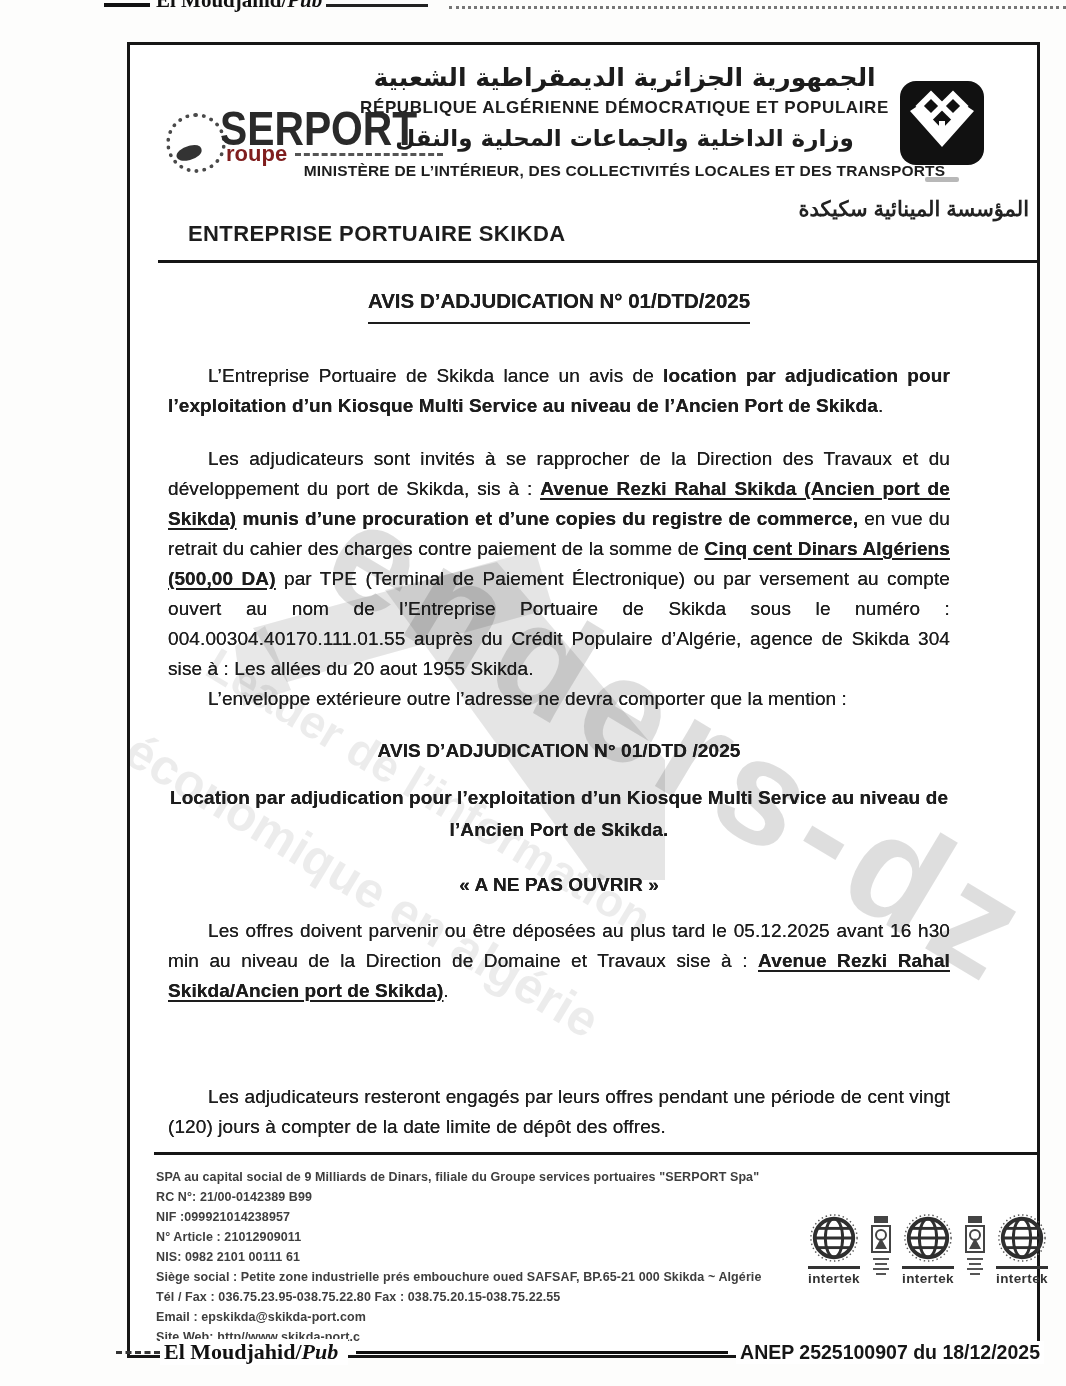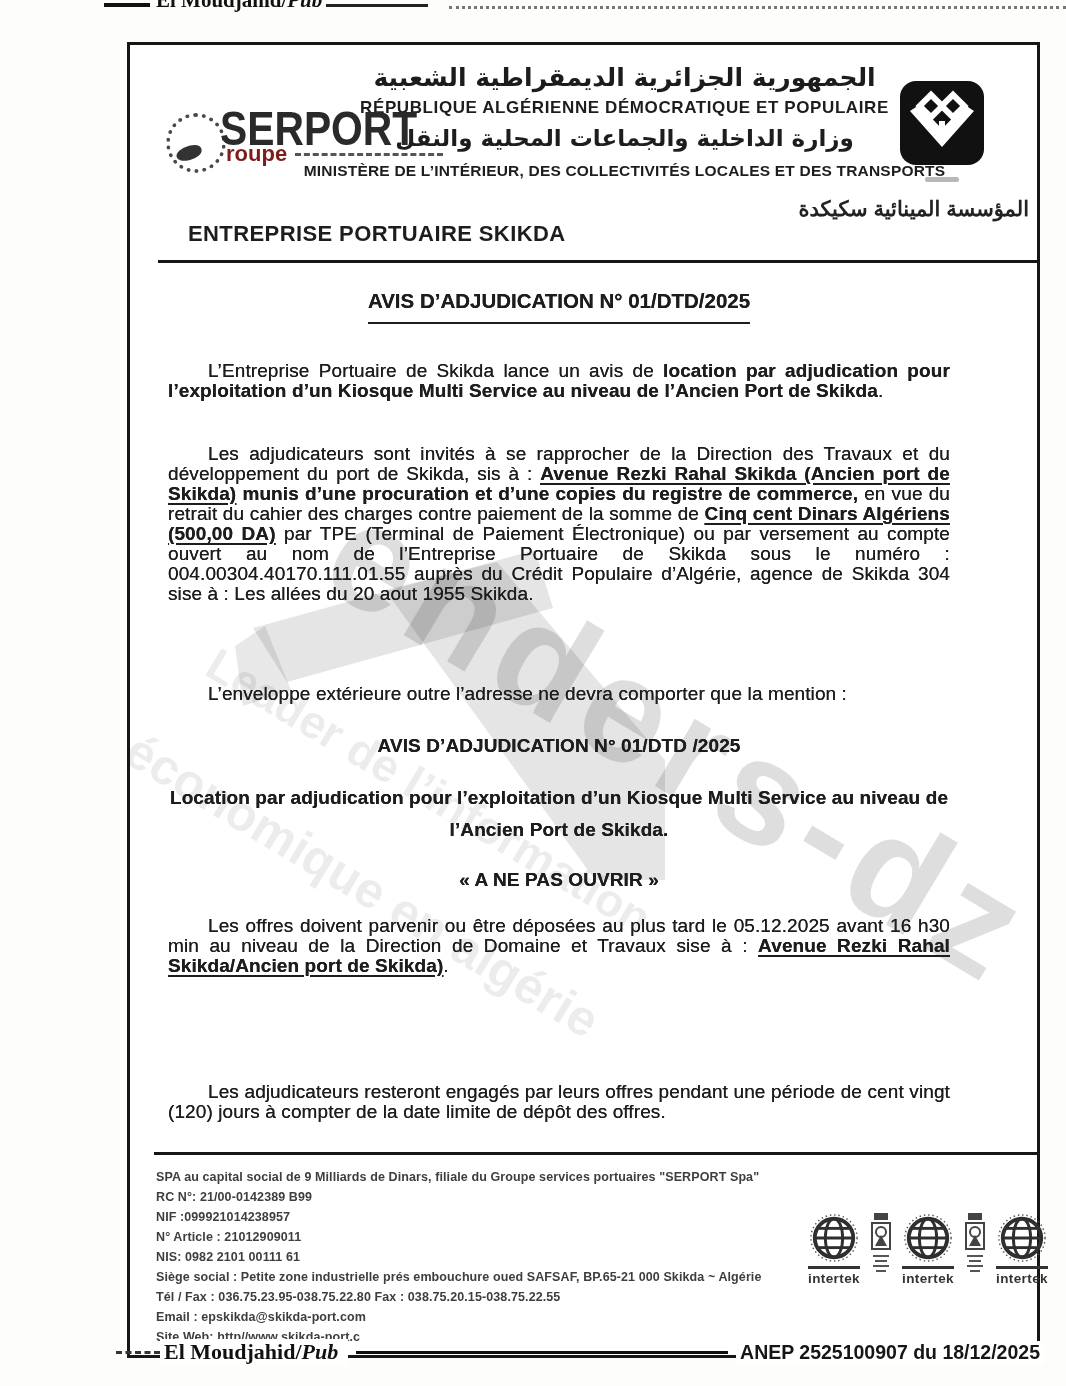--- a/index.html
+++ b/index.html
@@ -54,31 +54,31 @@
   .port-caption{margin:6px auto 0;width:34px;height:5px;background:#9a9a9a;border-radius:2px;opacity:.7;}
   .port-arabic{position:absolute;top:152px;right:8px;font-family:Liberation Sans, sans-serif;
     font-weight:700;font-size:21px;direction:rtl;color:#222;}
   
   .rule1{position:absolute;top:215px;left:20px;right:0;border-top:3px solid #161616;}
   .rule2{position:absolute;top:1107px;left:16px;right:0;border-top:3px solid #161616;}
   
   .notice-title{position:absolute;top:244px;left:30px;width:782px;text-align:center;
     font-size:20.5px;font-weight:700;text-shadow:0 0 .4px currentColor;}
   .title-underline{border-bottom:2.5px solid #1d1d1d;padding-bottom:10px;}
-  .para{position:absolute;left:30px;width:782px;font-size:19px;line-height:20px;
+  .para{position:absolute;left:30px;width:782px;font-size:19px;line-height:30px;
     text-align:justify;color:#1d1d1d;text-shadow:0 0 .35px currentColor;letter-spacing:.1px;}
   .indent{text-indent:40px;}
   .centered{text-align:center;font-weight:700;}
   .b{font-weight:700;}
   .bu{font-weight:700;text-decoration:underline;text-decoration-thickness:2px;text-underline-offset:3px;}
   .mention-lines{line-height:32px;}
   
   .footer-info{position:absolute;top:1122px;left:18px;width:640px;
     font-size:12.5px;font-weight:700;line-height:20px;color:#3e3e3e;letter-spacing:.1px;}
-  .intertek-row{position:absolute;top:1168px;left:668px;display:flex;align-items:flex-start;gap:7px;}
+  .intertek-row{position:absolute;top:1168px;left:668px;display:flex;align-items:center;gap:7px;}
   .globe-unit{display:flex;flex-direction:column;align-items:center;width:56px;}
   .globe-bar{width:52px;height:3px;background:#333;margin-top:3px;}
   .globe-label{font-size:13.5px;font-weight:700;color:#333;letter-spacing:.4px;margin-top:2px;}
   
   .bottom-strip{position:absolute;bottom:-10px;left:-14px;right:-7px;height:26px;
     display:flex;align-items:center;z-index:3;}
   .bs-leftline{width:44px;border-top:3px dashed #333;flex:none;}
   .bs-name{background:#fff;padding:0 10px 0 4px;font-family:"Liberation Serif",serif;
     font-weight:700;font-size:22px;color:#111;white-space:nowrap;}
   .bs-name i{font-style:italic;}

